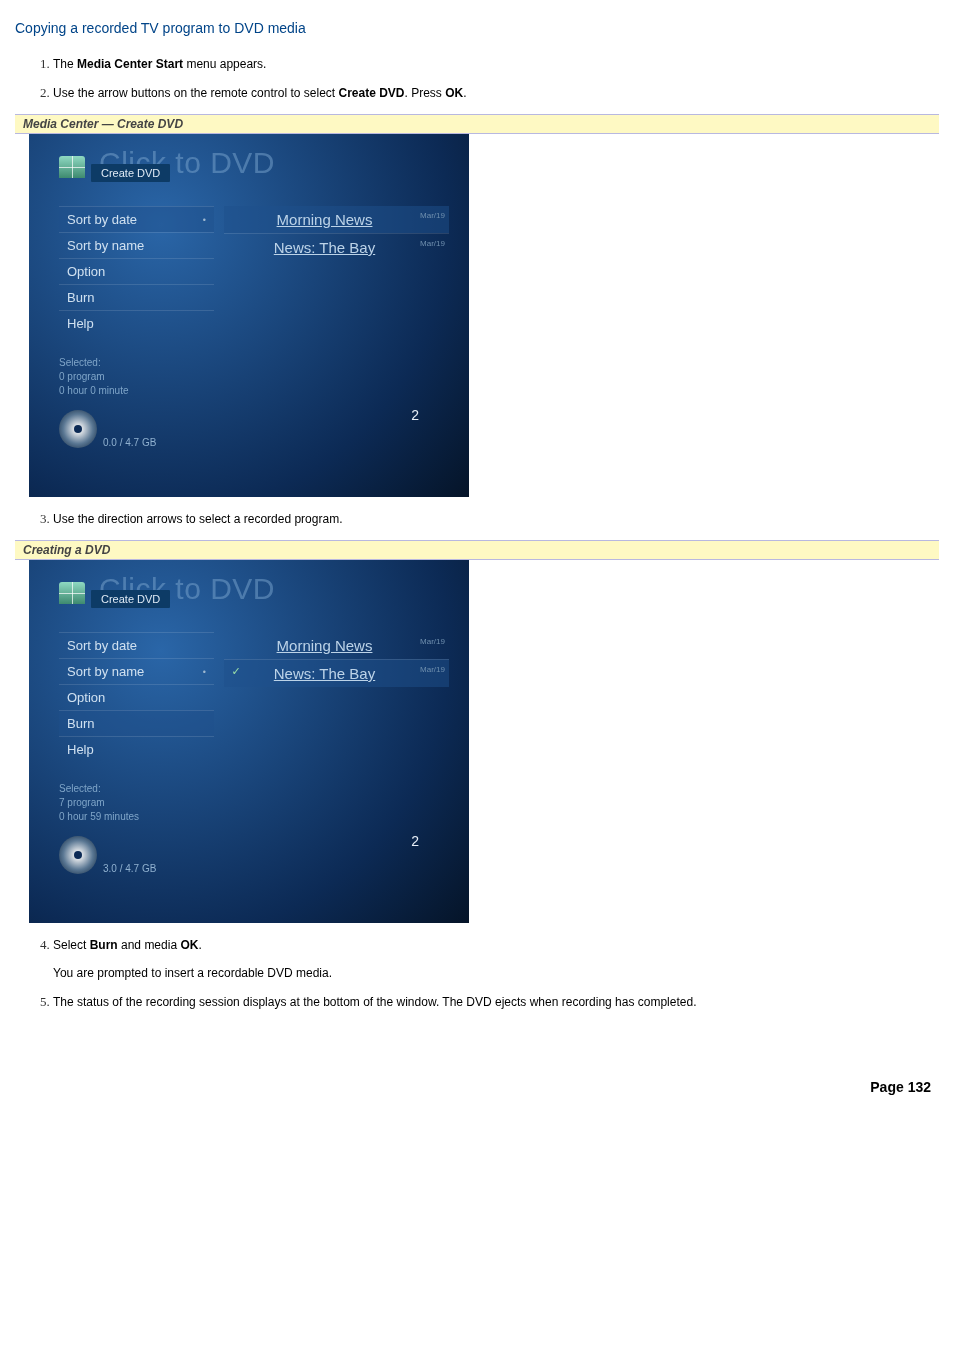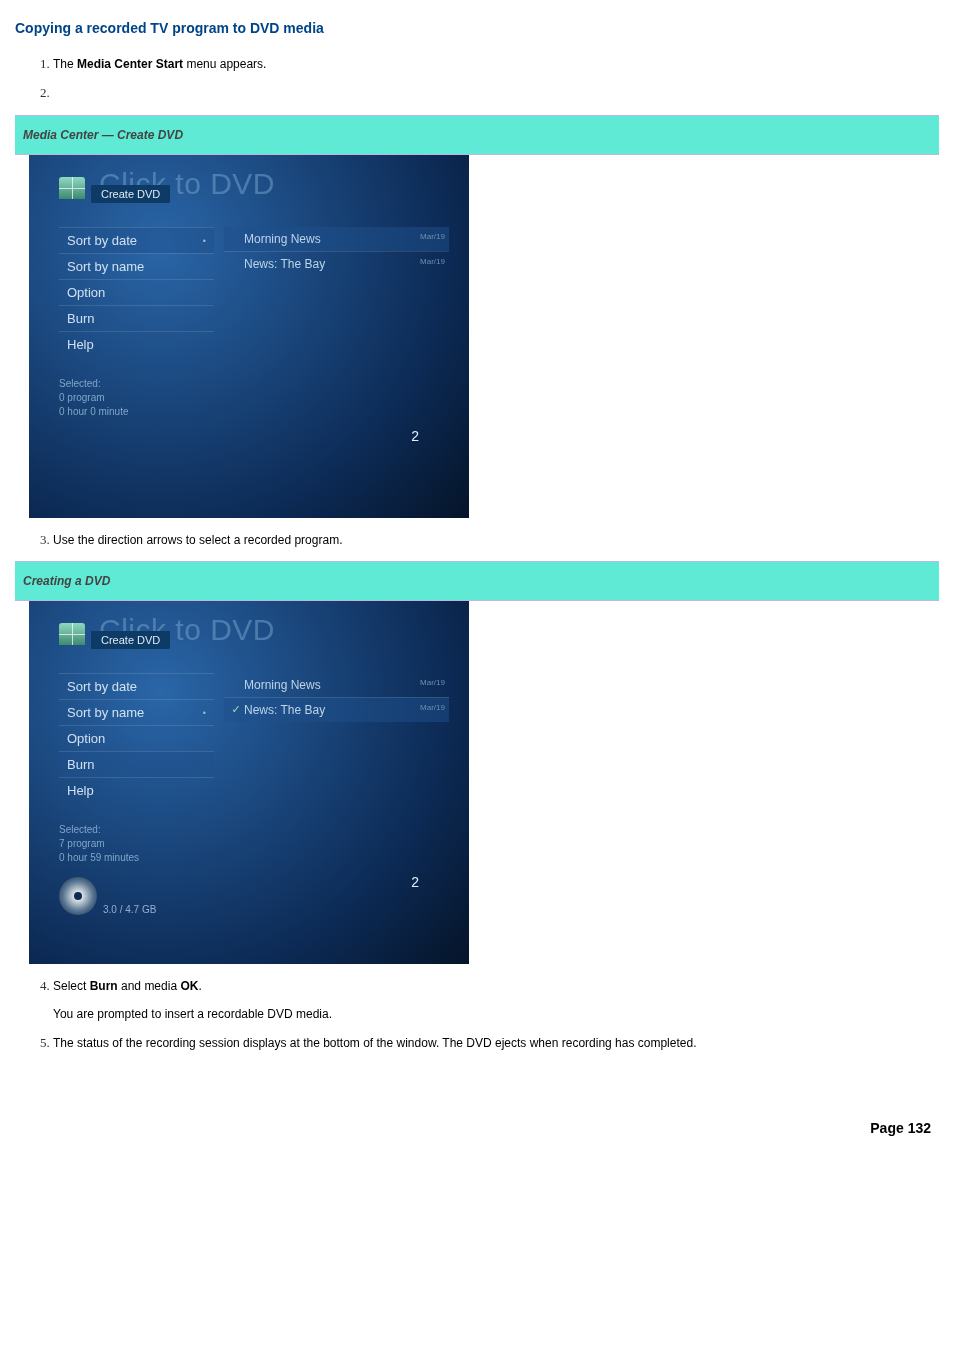--- a/index.html
+++ b/index.html
@@ -6,48 +6,48 @@
       font-family: Verdana, Geneva, sans-serif;
       font-size: 12px;
       color: #000;
       margin: 0;
       padding: 10px 15px;
       width: 924px;
     }
     h2.page-title {
       color: #004488;
       font-size: 14px;
-      font-weight: bold;
+      font-weight: normal;
       margin: 10px 0 20px 0;
     }
     ol.steps {
       padding-left: 38px;
       margin: 0;
     }
     ol.steps > li {
       margin-bottom: 14px;
       color: #333;
       font-family: "Times New Roman", serif;
       font-size: 13px;
     }
     ol.steps > li > div {
       font-family: Verdana, Geneva, sans-serif;
       font-size: 12px;
       color: #000;
     }
     ol.steps > li > div.stepgap { margin-top: 14px; }
     .caption {
-      background: #5eead4;
+      background: #fef9c3;
       border: 1px solid #b8b8e0;
       border-left: none;
       border-right: none;
       font-style: italic;
       font-weight: bold;
       color: #444;
-      padding: 12px 8px;
+      padding: 2px 8px;
       margin: 4px 0 0 0;
       font-size: 12px;
     }
     .mc-wrap { margin: 0 0 14px 14px; }
     .mc {
       width: 440px;
       height: 363px;
       background: radial-gradient(circle at 30% 25%, #2a66a8, #0c2a55 70%, #051428);
       color: #e6eef7;
       position: relative;
@@ -102,21 +102,21 @@
       content:""; position:absolute; top:50%; left:50%;
       width:8px; height:8px; margin:-4px 0 0 -4px;
       background:#0c2a55; border-radius:50%;
     }
     .mc-disc-txt { font-size:10px; color:#8fb0cf; }
     .mc-list { margin-left:165px; }
     .mc-row { display:flex; padding:5px 4px; border-top:1px solid rgba(255,255,255,.12); }
     .mc-row.first{ border-top:none; }
     .mc-row.sel { background: rgba(30,80,140,.5); }
     .mc-ck { width:16px; text-align:center; color:#9ce0a8; font-size:11px; }
-    .mc-name { flex:1; text-align:left; color:#bcd3e8; font-size:12px; }
+    .mc-name { flex:1; text-align:center; color:#bcd3e8; font-size:15px;text-decoration:underline; }
     .mc-date { width:40px; text-align:right; color:#6f8fae; font-size:8px; }
     .mc-count {
       position:absolute; right:30px; bottom:60px;
       color:#e6eef7; font-size:14px;
     }
     .start-btn {
       display:inline-block; width:20px; height:20px;
       background:#2a66a8; border:1px solid #7a4; border-radius:3px;
       vertical-align:middle; position:relative; margin: 0 1px;
     }
@@ -134,20 +134,23 @@
 <h2 class="page-title">Copying a recorded TV program to DVD media</h2>
 
 <ol class="steps">
   <li>
     <div class="stepgap">
       <span>The </span><b>Media Center Start</b><span> menu appears.</span>
     </div>
   </li>
 
   <li>
+    <div>
+      <span>Use the arrow buttons on the remote control to select </span><b>Create DVD</b><span>. Press </span><b>OK</b><span>.</span>
+    </div>
   </li>
 </ol>
 
 <div class="caption">Media Center — Create DVD</div>
 
 <div class="mc-wrap">
   <div class="mc">
     <div class="mc-ghost">Click to DVD</div>
     <div class="mc-header">
       <span class="mc-logo"></span>
@@ -158,20 +161,24 @@
         <div class="mc-side-item sel"><span>Sort by date</span><span class="dot">•</span></div>
         <div class="mc-side-item">Sort by name</div>
         <div class="mc-side-item">Option</div>
         <div class="mc-side-item">Burn</div>
         <div class="mc-side-item">Help</div>
         <div class="mc-selinfo">
           <div>Selected:</div>
           <div>0 program</div>
           <div>0 hour 0 minute</div>
         </div>
+        <div class="mc-disc">
+          <span class="mc-disc-img"></span>
+          <span class="mc-disc-txt">0.0 / 4.7 GB</span>
+        </div>
       </div>
       <div class="mc-list">
         <div class="mc-row first sel">
           <span class="mc-ck"></span>
           <span class="mc-name">Morning News</span>
           <span class="mc-date">Mar/19</span>
         </div>
         <div class="mc-row">
           <span class="mc-ck"></span>
           <span class="mc-name">News: The Bay</span>

